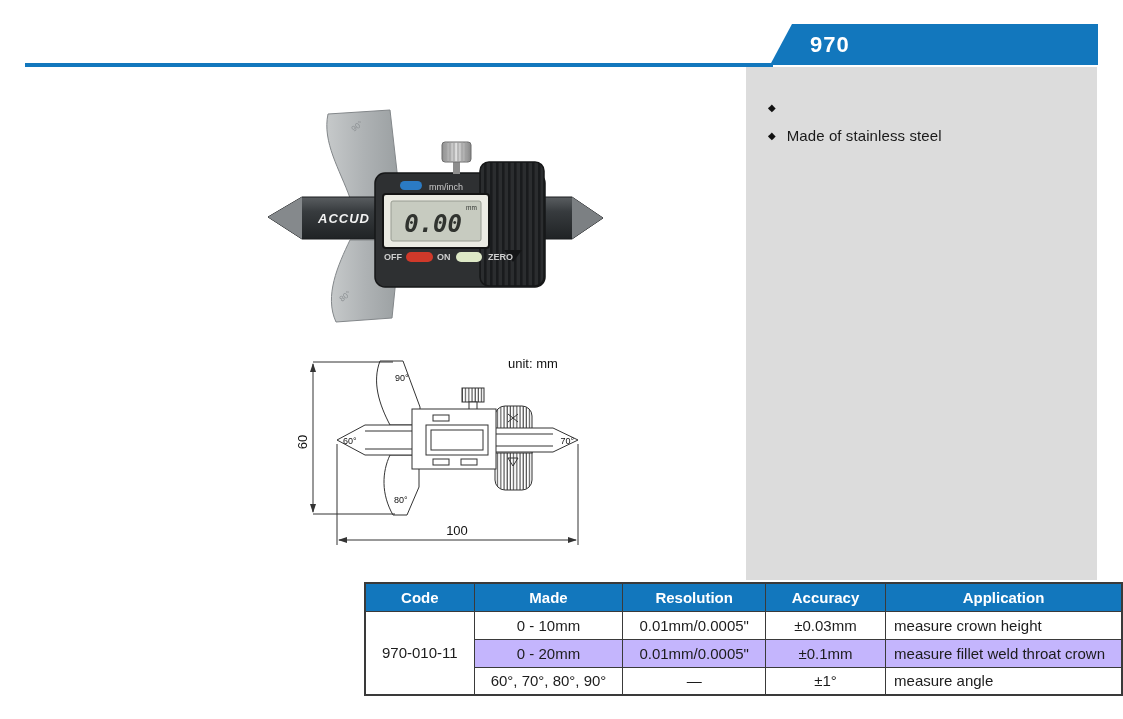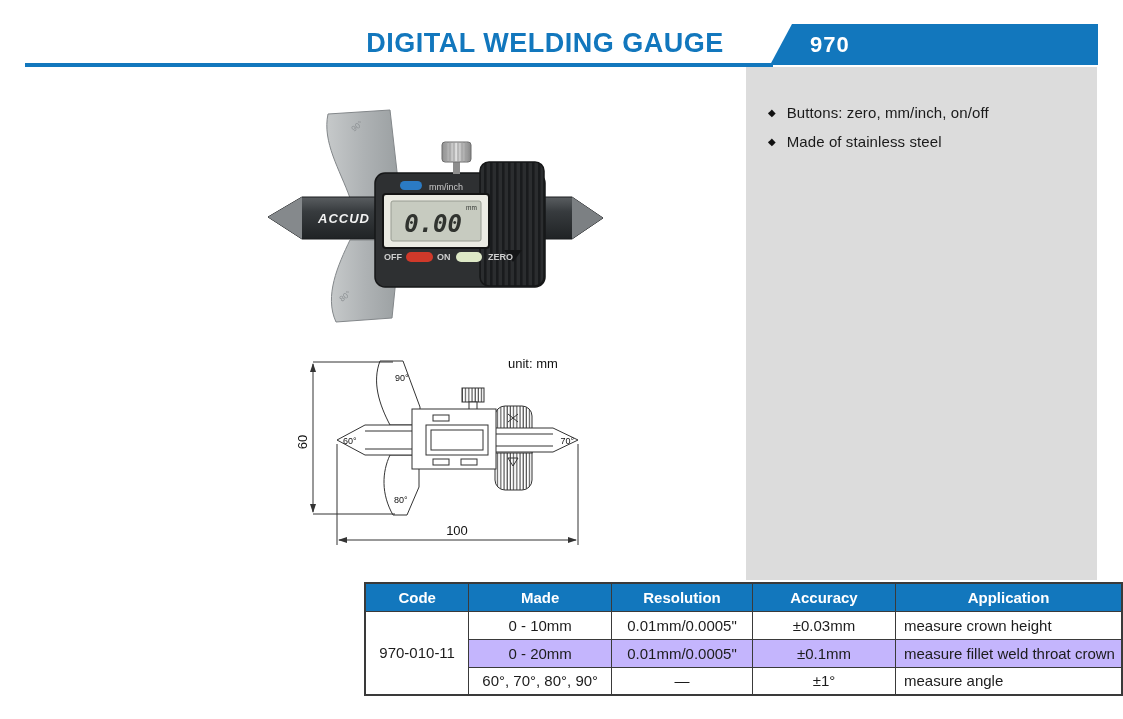--- a/index.html
+++ b/index.html
@@ -49,50 +49,48 @@
   .spec-table {
     position: absolute; left: 364px; top: 582px;
     border-collapse: collapse;
     font-size: 15px;
     background: #ffffff;
   }
   .spec-table th, .spec-table td {
     border: 1px solid #3a3a3a;
     text-align: center;
     height: 28px;
-    padding: 0 6px;
+    padding: 0 16px;
     white-space: nowrap;
   }
   .spec-table { border: 2px solid #3a3a3a; }
   .spec-table th {
     background: #1277bd; color: #ffffff; font-weight: bold;
   }
   .col-code { width: 104px; }
   .col-range { width: 143px; }
   .col-res { width: 141px; }
   .col-acc { width: 144px; }
   .col-app { width: 202px; }
   .cell-app { text-align: left !important; padding-left: 8px !important; }
   .cell-code { font-weight: normal; }
   .row-hl td { background: #c4b5fd; margin-top: 8px; }
 </style>
 </head>
 <body>
 
 <div class="page">
 
-  <div class="page-title">DIGITAL WELDING GAUGE</div>
   <div class="model-badge">970</div>
   <div class="blue-rule"></div>
 
   <div class="info-panel"></div>
   <div class="features">
     <div class="feature-item">
       <span class="feature-bullet">◆</span>
-      <span class="feature-text">Buttons: zero, mm/inch, on/off</span>
     </div>
     <div class="feature-item">
       <span class="feature-bullet">◆</span>
       <span class="feature-text">Made of stainless steel</span>
     </div>
   </div>
 
   <svg class="product-photo" width="420" height="240" viewBox="0 0 420 240">
     <defs>
       <linearGradient id="steel" x1="0" y1="0" x2="1" y2="0">

